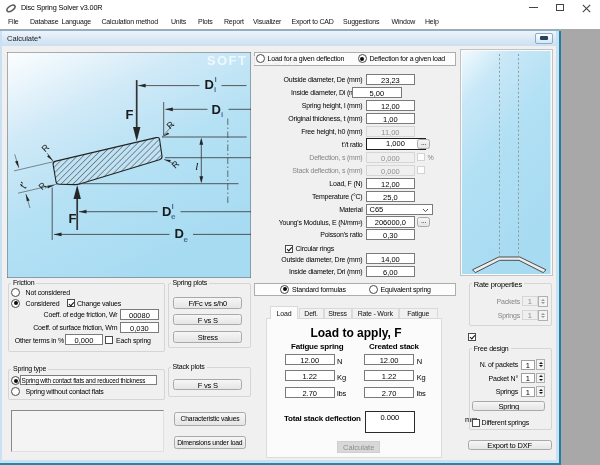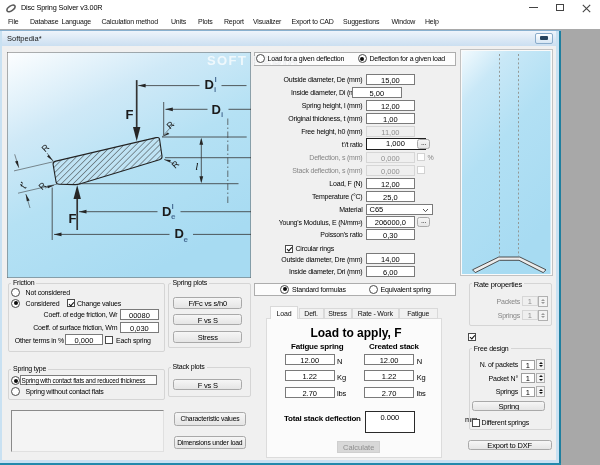--- a/index.html
+++ b/index.html
@@ -68,21 +68,21 @@
     <div id="child">
       <div id="childbar"></div>
       <div id="chl"></div>
       <div id="chr"></div>
       <div id="chr2"></div>
       <div id="chb"></div>
       <div id="chb2"></div>
       <div id="cht"></div>
     </div>
   </div>
-  <div class="abs" style="left:7px;top:34px;font-size:7.5px;color:#1a1a1a;">Softpedia*</div>
+  <div class="abs" style="left:7px;top:34px;font-size:7.5px;color:#1a1a1a;">Calculate*</div>
   <div class="abs" style="left:535px;top:32.5px;width:18px;height:11px;border:1px solid #8aaccb;border-radius:2px;background:linear-gradient(#fdfeff,#d6e6f4);"></div>
   <div class="abs" style="left:540px;top:36px;width:8px;height:4px;background:#26435e;border-radius:1px;"></div>
 
   <svg class="abs" style="left:6.5px;top:51.5px" width="244" height="226" viewBox="6.5 51.5 244 226">
     <defs>
       <linearGradient id="bluebg" x1="0" y1="0" x2="0.55" y2="1">
         <stop offset="0" stop-color="#fdfeff"></stop>
         <stop offset="0.32" stop-color="#cfe9f7"></stop>
         <stop offset="0.6" stop-color="#b5e1f4"></stop>
         <stop offset="1" stop-color="#a7dbf2"></stop>
@@ -198,21 +198,21 @@
   </svg>
 
   <div class="strip" style="left:254px;top:52px;width:201.5px;height:13.5px;"></div>
   <div class="abs" style="left:252px;top:53px;font-size:13px;font-weight:bold;letter-spacing:1.4px;color:rgba(255,255,255,0.75);text-shadow:0 0 1px rgba(185,190,196,0.7);">PEDIA</div>
   <div class="radio" style="left:255.8px;top:54px;"></div>
   <div class="lbl" style="left:267.5px;top:55px;">Load for a given deflection</div>
   <div class="radio sel" style="left:357.9px;top:54px;"></div>
   <div class="lbl" style="left:369.5px;top:55px;">Deflection for a given load</div>
 
   <div class="rlbl" style="left:240px;top:76.1px;width:122.5px;">Outside diameter, De (mm)</div>
-  <div class="inp" style="left:365.5px;top:73.6px;width:49.8px;height:11.4px;line-height:11px;">15,00</div>
+  <div class="inp" style="left:365.5px;top:73.6px;width:49.8px;height:11.4px;line-height:11px;">23,23</div>
   <div class="rlbl" style="left:240px;top:89.1px;width:122.5px;">Inside diameter, Di (mm)</div>
   <div class="inp" style="left:352px;top:86.6px;width:49.8px;height:11.4px;line-height:11px;">5,00</div>
   <div class="rlbl" style="left:240px;top:102.1px;width:122.5px;">Spring height, l (mm)</div>
   <div class="inp" style="left:365.5px;top:99.6px;width:49.8px;height:11.4px;line-height:11px;">12,00</div>
   <div class="rlbl" style="left:240px;top:115.1px;width:122.5px;">Original thickness, t (mm)</div>
   <div class="inp" style="left:365.5px;top:112.6px;width:49.8px;height:11.4px;line-height:11px;">1,00</div>
   <div class="rlbl" style="left:240px;top:128.1px;width:122.5px;">Free height, h0 (mm)</div>
   <div class="inp dis" style="left:365.5px;top:125.6px;width:49.8px;height:11.4px;line-height:11px;">11,00</div>
   <div class="rlbl" style="left:240px;top:141.1px;width:122.5px;">t'/t ratio</div>
   <div class="inp" style="left:365.5px;top:138.2px;width:60px;height:12.2px;line-height:10.5px;border-color:#1f1f1f;">1,000</div>

